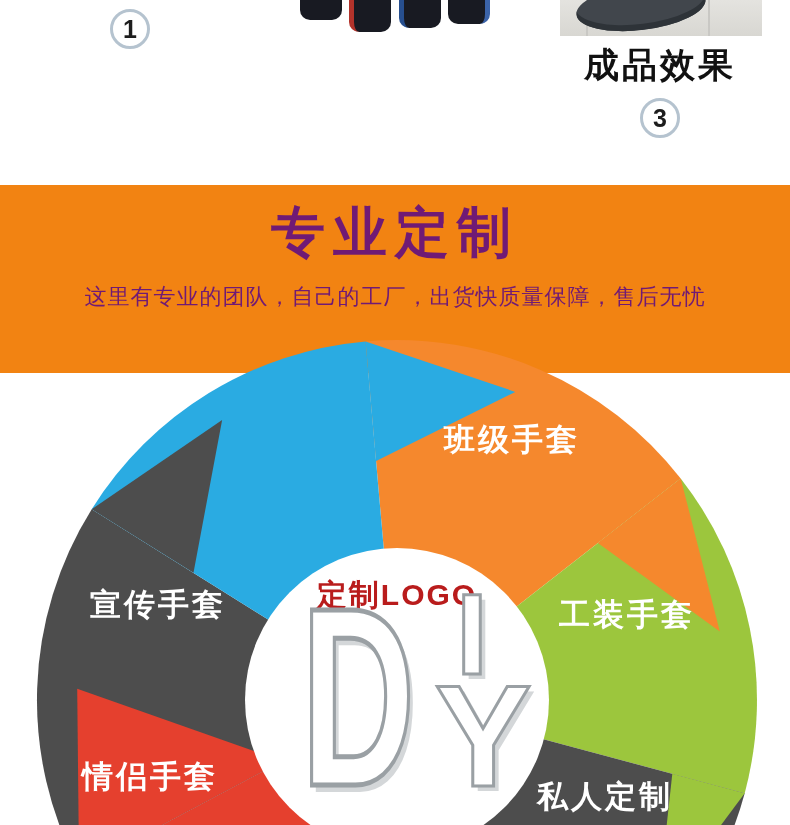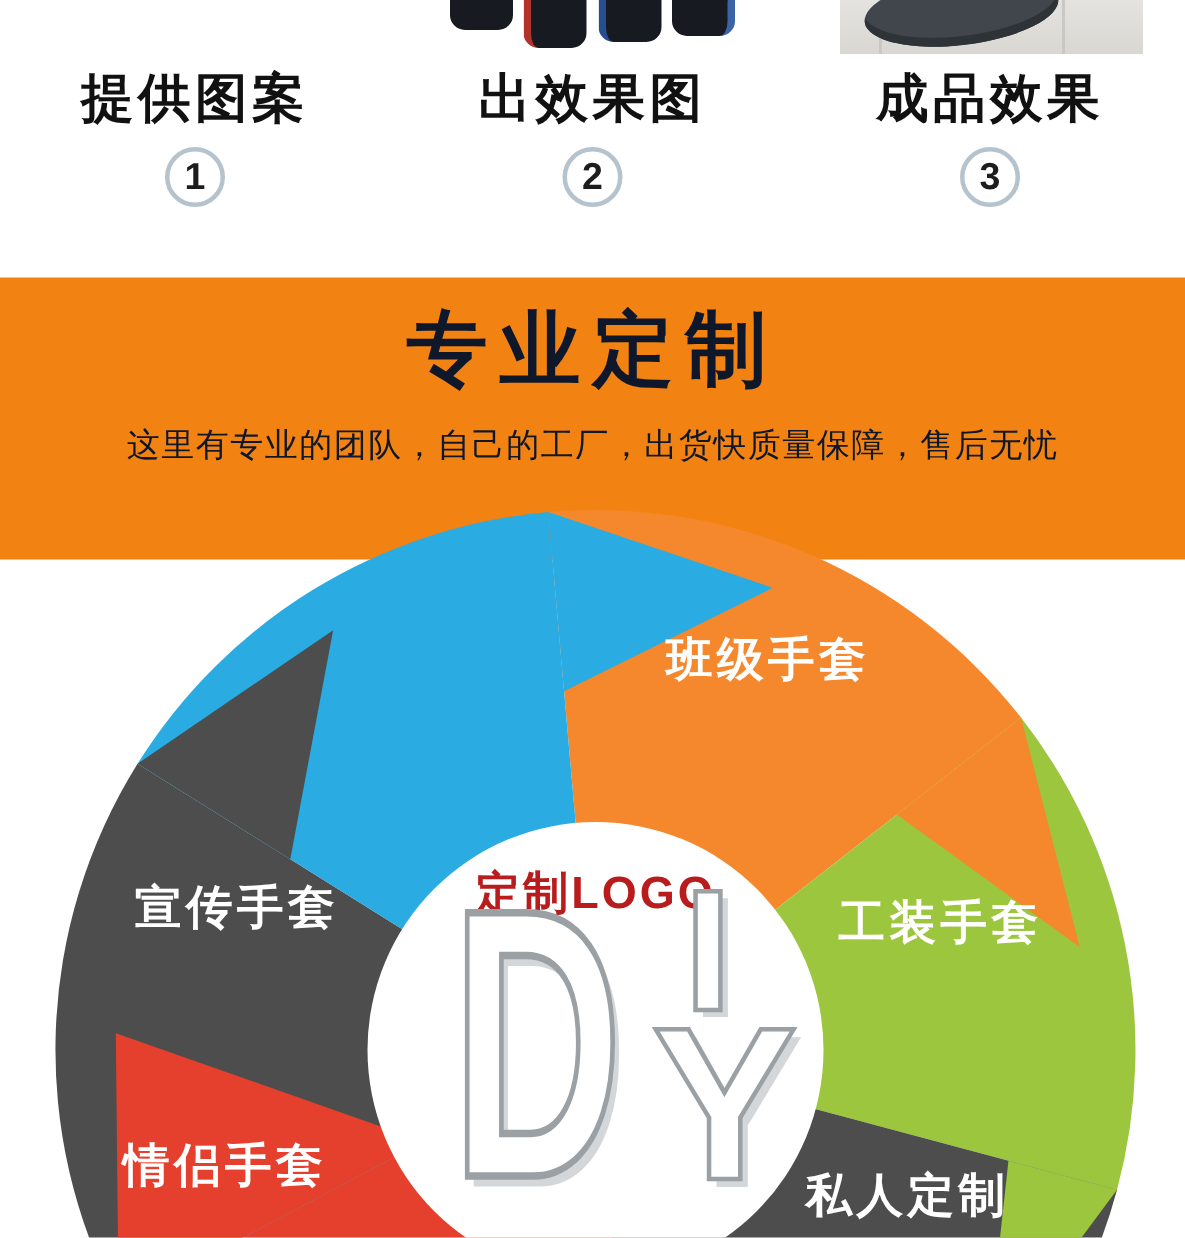--- a/index.html
+++ b/index.html
@@ -49,21 +49,21 @@
   }
   .img-photo .blob {
     position: absolute; left: 16px; top: -16px; width: 130px; height: 46px;
     background: #41464c; border-radius: 50%; transform: rotate(-7deg);
     box-shadow: inset 0 -6px 0 #2e3338;
   }
 
   
   .banner {
     position: absolute; top: 185px; left: 0; width: 790px; height: 188px;
-    color: #0f172a; text-align: center;
+    color: #701a75; text-align: center;
   }
   .banner-title { padding-top: 12px; font-size: 54px; font-weight: bold; letter-spacing: 8px; }
   .banner-sub { margin-top: 12px; font-size: 22px; letter-spacing: 1px; }
 
   
   .wheel-section {
     position: absolute; top: 335px; left: 0; width: 790px; height: 490px;
     overflow: hidden;
   }
   .wheel-section svg { position: absolute; top: 0; left: 0; }
@@ -104,26 +104,21 @@
     <div class="finger"></div>
     <div class="finger"></div>
     <div class="finger"></div>
     <div class="finger"></div>
   </div>
   <div class="img-photo">
     <div class="blob"></div>
   </div>
 
   <div class="step s0">
-    <div class="step-label">提供图案</div>
     <div class="step-circle">1</div>
-  </div>
-  <div class="step s1">
-    <div class="step-label">出效果图</div>
-    <div class="step-circle">2</div>
   </div>
   <div class="step s2">
     <div class="step-label">成品效果</div>
     <div class="step-circle">3</div>
   </div>
 </div>
 
 <div class="banner" style="background: rgb(242, 131, 18);">
   <div class="banner-title">专业定制</div>
   <div class="banner-sub">这里有专业的团队，自己的工厂，出货快质量保障，售后无忧</div>

